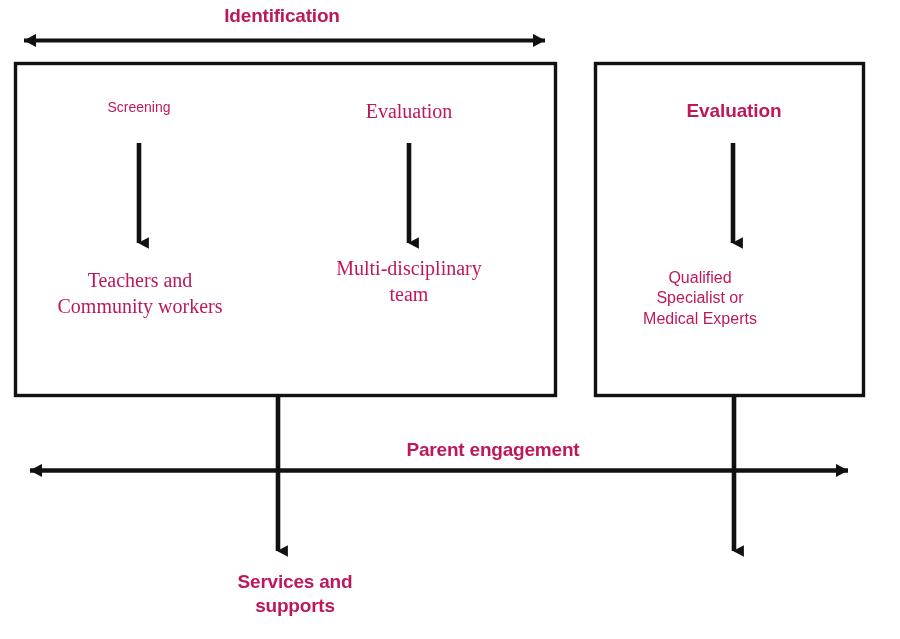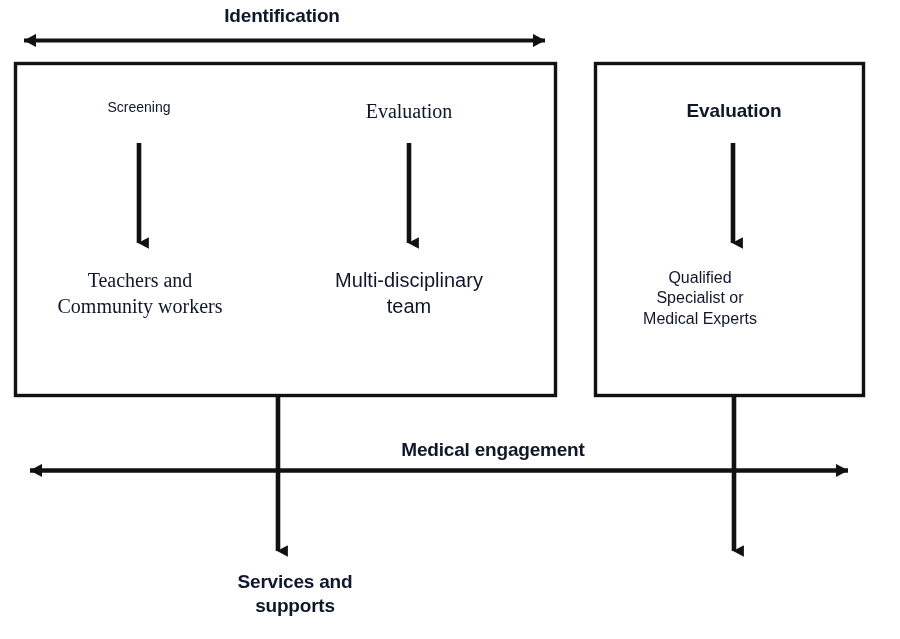--- a/index.html
+++ b/index.html
@@ -24,21 +24,21 @@
     left: 0;
     top: 0;
     width: 900px;
     height: 639px;
   }
   .lbl {
     position: absolute;
     text-align: center;
     line-height: 1.28;
     white-space: pre-line;
-    color: #0f172a;
+    color: #be185d;
     -webkit-font-smoothing: antialiased;
   }
   .lbl-regular { font-weight: 400; }
   .lbl-bold { font-weight: 700; }
 
   
   #label-identification {
     left: 182px;
     top: 4px;
     width: 200px;
@@ -62,23 +62,24 @@
   
   #label-teachers {
     left: 29px;
     top: 268px;
     width: 222px;
     font-size: 20px;
     font-family: Liberation Serif, serif;
   }
   #label-mdt {
     left: 309px;
-    top: 268px;
+    top: 256px;
     width: 200px;
     font-size: 20px;
+    font-family: Liberation Serif, serif;
   }
   
   #label-diagnosis {
     left: 649px;
     top: 99px;
     width: 170px;
     font-size: 19px;
     letter-spacing: -0.1px;
   }
   #label-qualified {
@@ -155,18 +156,18 @@
 
   <div class="lbl lbl-regular" id="label-mdt">Multi-disciplinary
 team</div>
 
   <div class="lbl lbl-bold" id="label-diagnosis">Evaluation</div>
 
   <div class="lbl lbl-regular" id="label-qualified">Qualified
 Specialist or
 Medical Experts</div>
 
-  <div class="lbl lbl-bold" id="label-parent-engagement">Medical engagement</div>
+  <div class="lbl lbl-bold" id="label-parent-engagement">Parent engagement</div>
 
   <div class="lbl lbl-bold" id="label-services">Services and
 supports</div>
 
 </div>
 
 </body></html>

